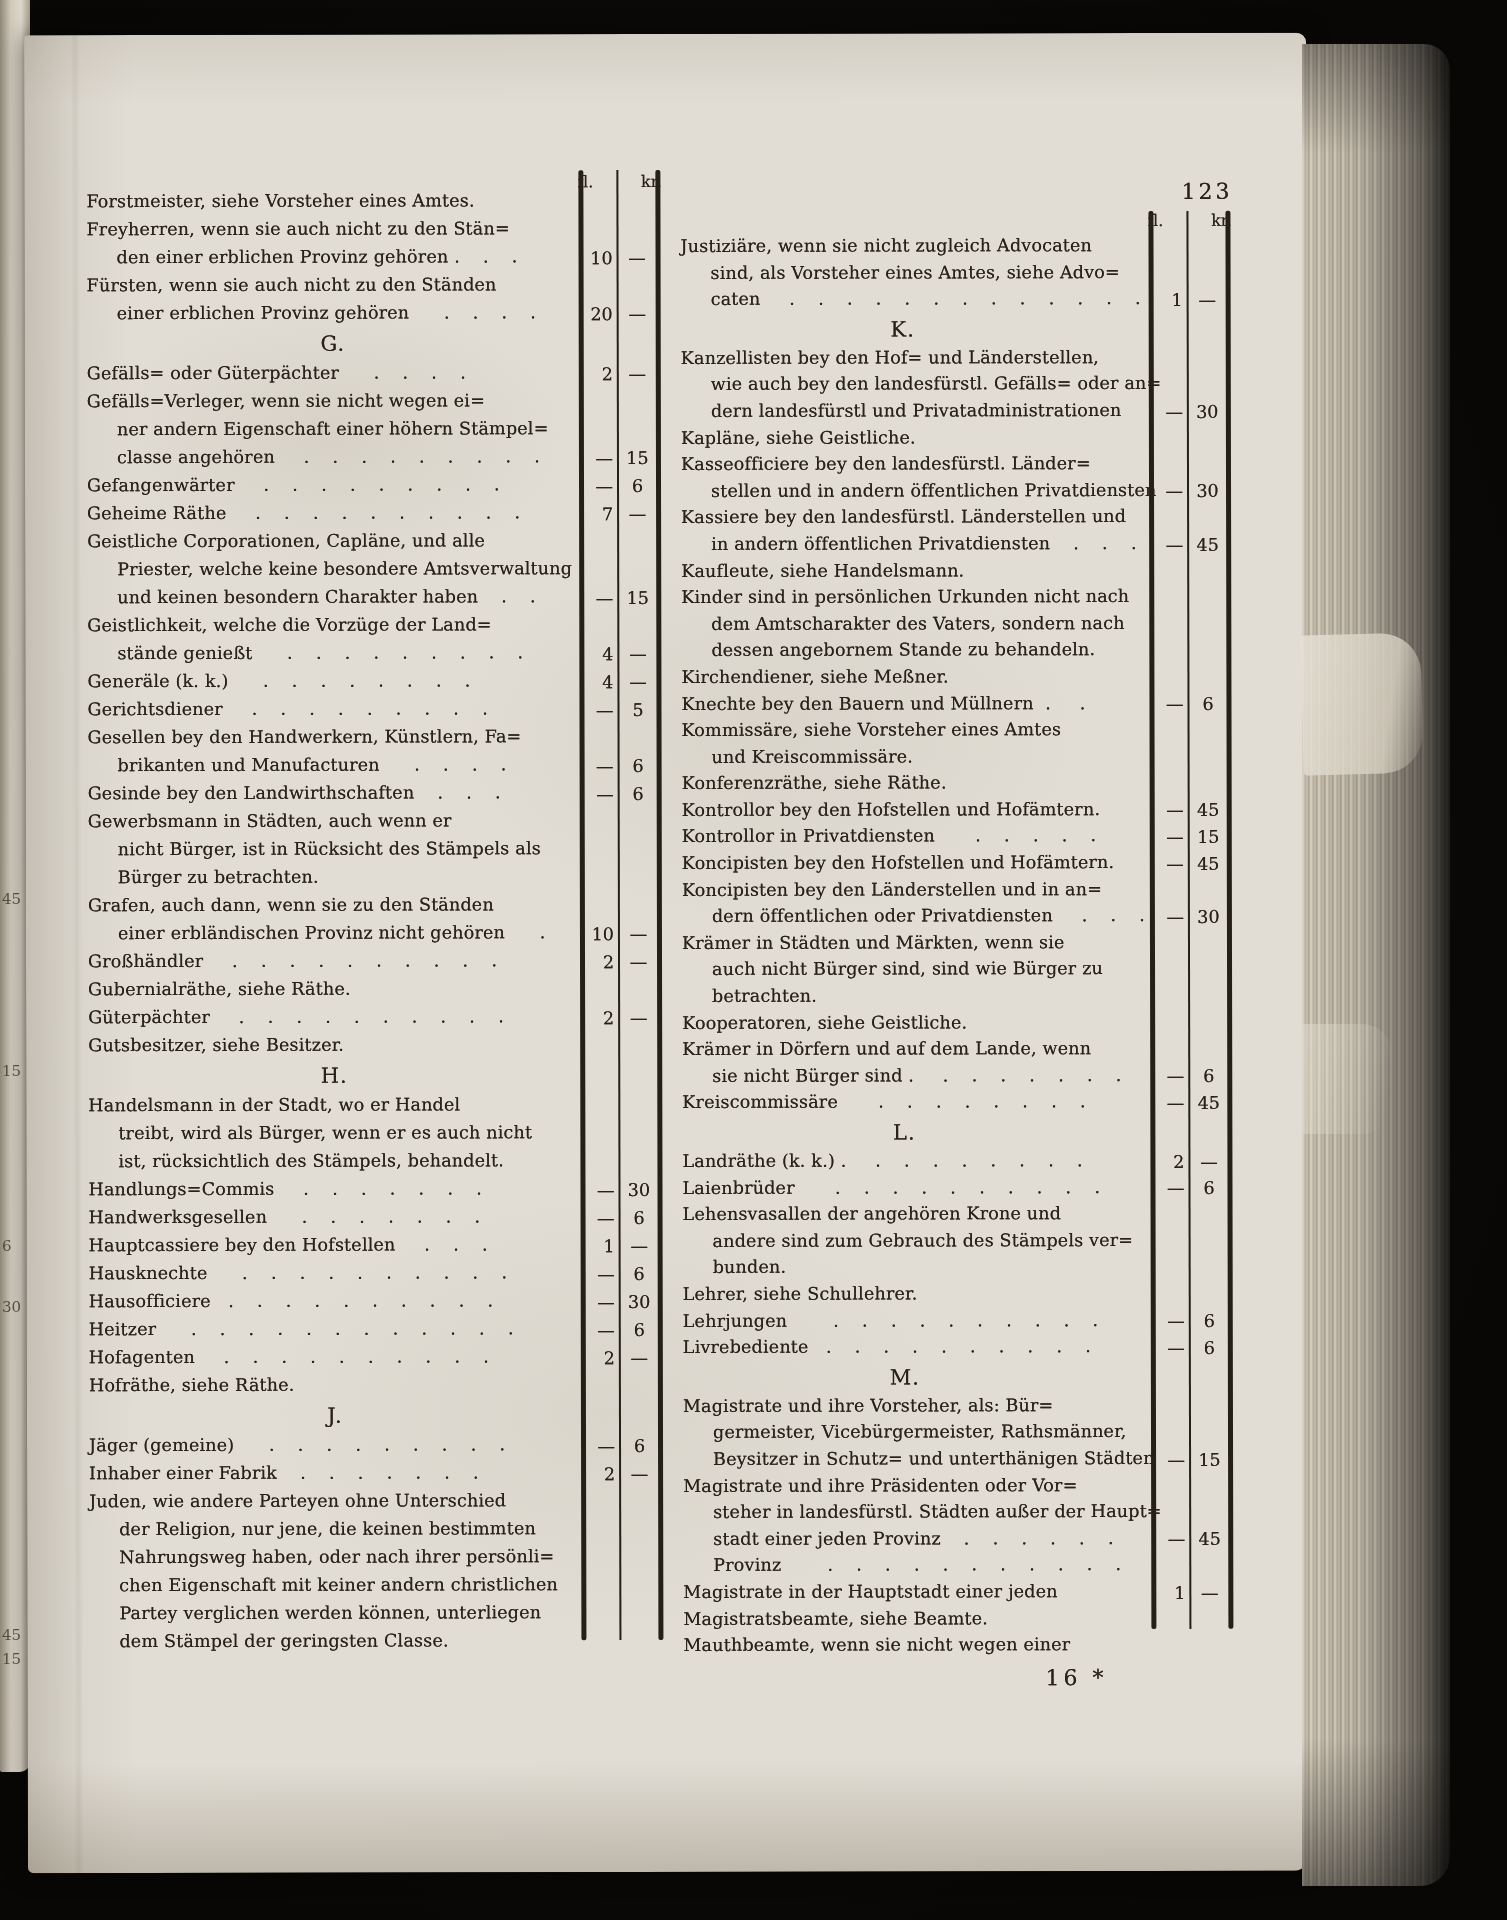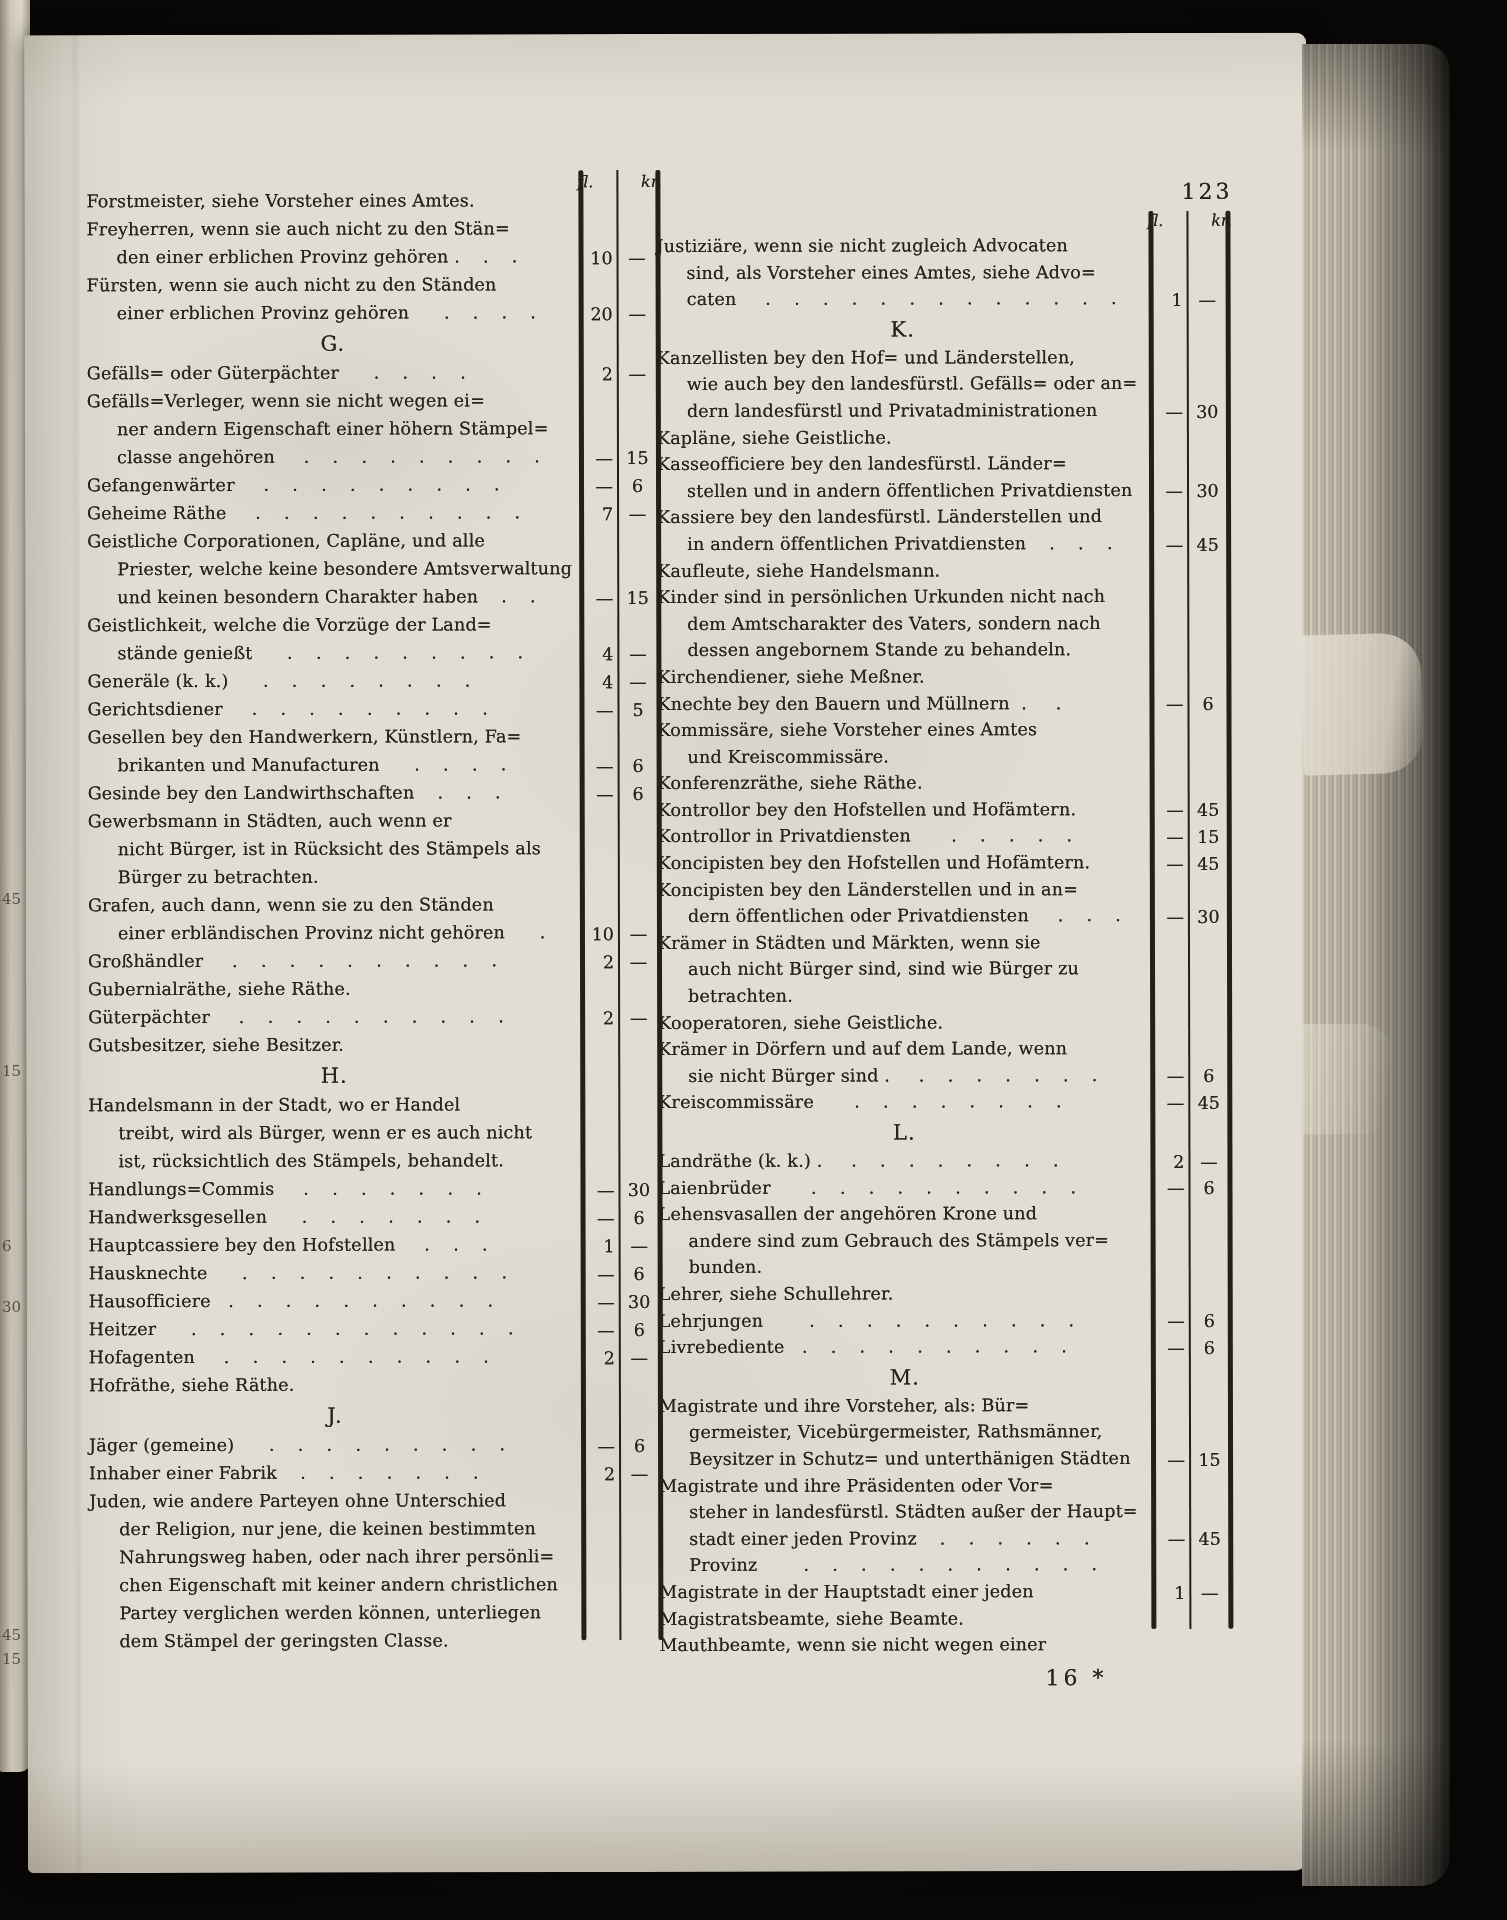--- a/index.html
+++ b/index.html
@@ -65,37 +65,37 @@
   
   .col{position:absolute;width:576px;}
   .col-left{left:62px;top:152px;}
   .col-right{left:632px;top:199px;}
 
   .entries{position:relative;width:576px;}
   .entry{position:relative;width:576px;}
   .etext{width:492px;}
   .ln{white-space:pre;font-size:17.5px;letter-spacing:0.2px;}
   .col-left .ln{line-height:28px;}
-  .col-right .ln{line-height:26.6px;}
+  .col-right .ln{line-height:26.6px;margin-left:24px;}
   .ln.cont{padding-left:30px;}
   .section{width:492px;text-align:center;font-size:21px;padding:5px 0 3px;letter-spacing:1px;}
 
   .fee{position:absolute;bottom:2px;font-size:17.5px;}
   .fee-fl{right:50px;width:42px;text-align:right;}
   .fee-kr{right:7px;width:37px;text-align:center;}
 
   
   .rule{position:absolute;background:#241f17;}
   .rule.thick1{left:492px;width:5px;border-radius:2px;}
   .rule.thin{left:530px;width:2px;}
   .rule.thick2{left:569px;width:5px;border-radius:2px;}
   .col-left .rule{top:-16px;height:1470px;}
   .col-right .rule{top:-21px;height:1418px;}
 
-  .fee-head{position:absolute;right:0px;width:88px;display:flex;font-size:16px;font-style:italic;gap:44px;}
+  .fee-head{position:absolute;right:0px;width:88px;display:flex;font-size:16px;gap:44px;}
   .col-left .fee-head{top:-14px;}
   .col-right .fee-head{top:-21px;}
   .fee-head span{width:44px;text-align:center;}
 
   
   .edge-num{position:absolute;left:2px;font-size:15px;color:rgba(62,54,42,0.8);}
 </style>
 </head>
 <body>
 

